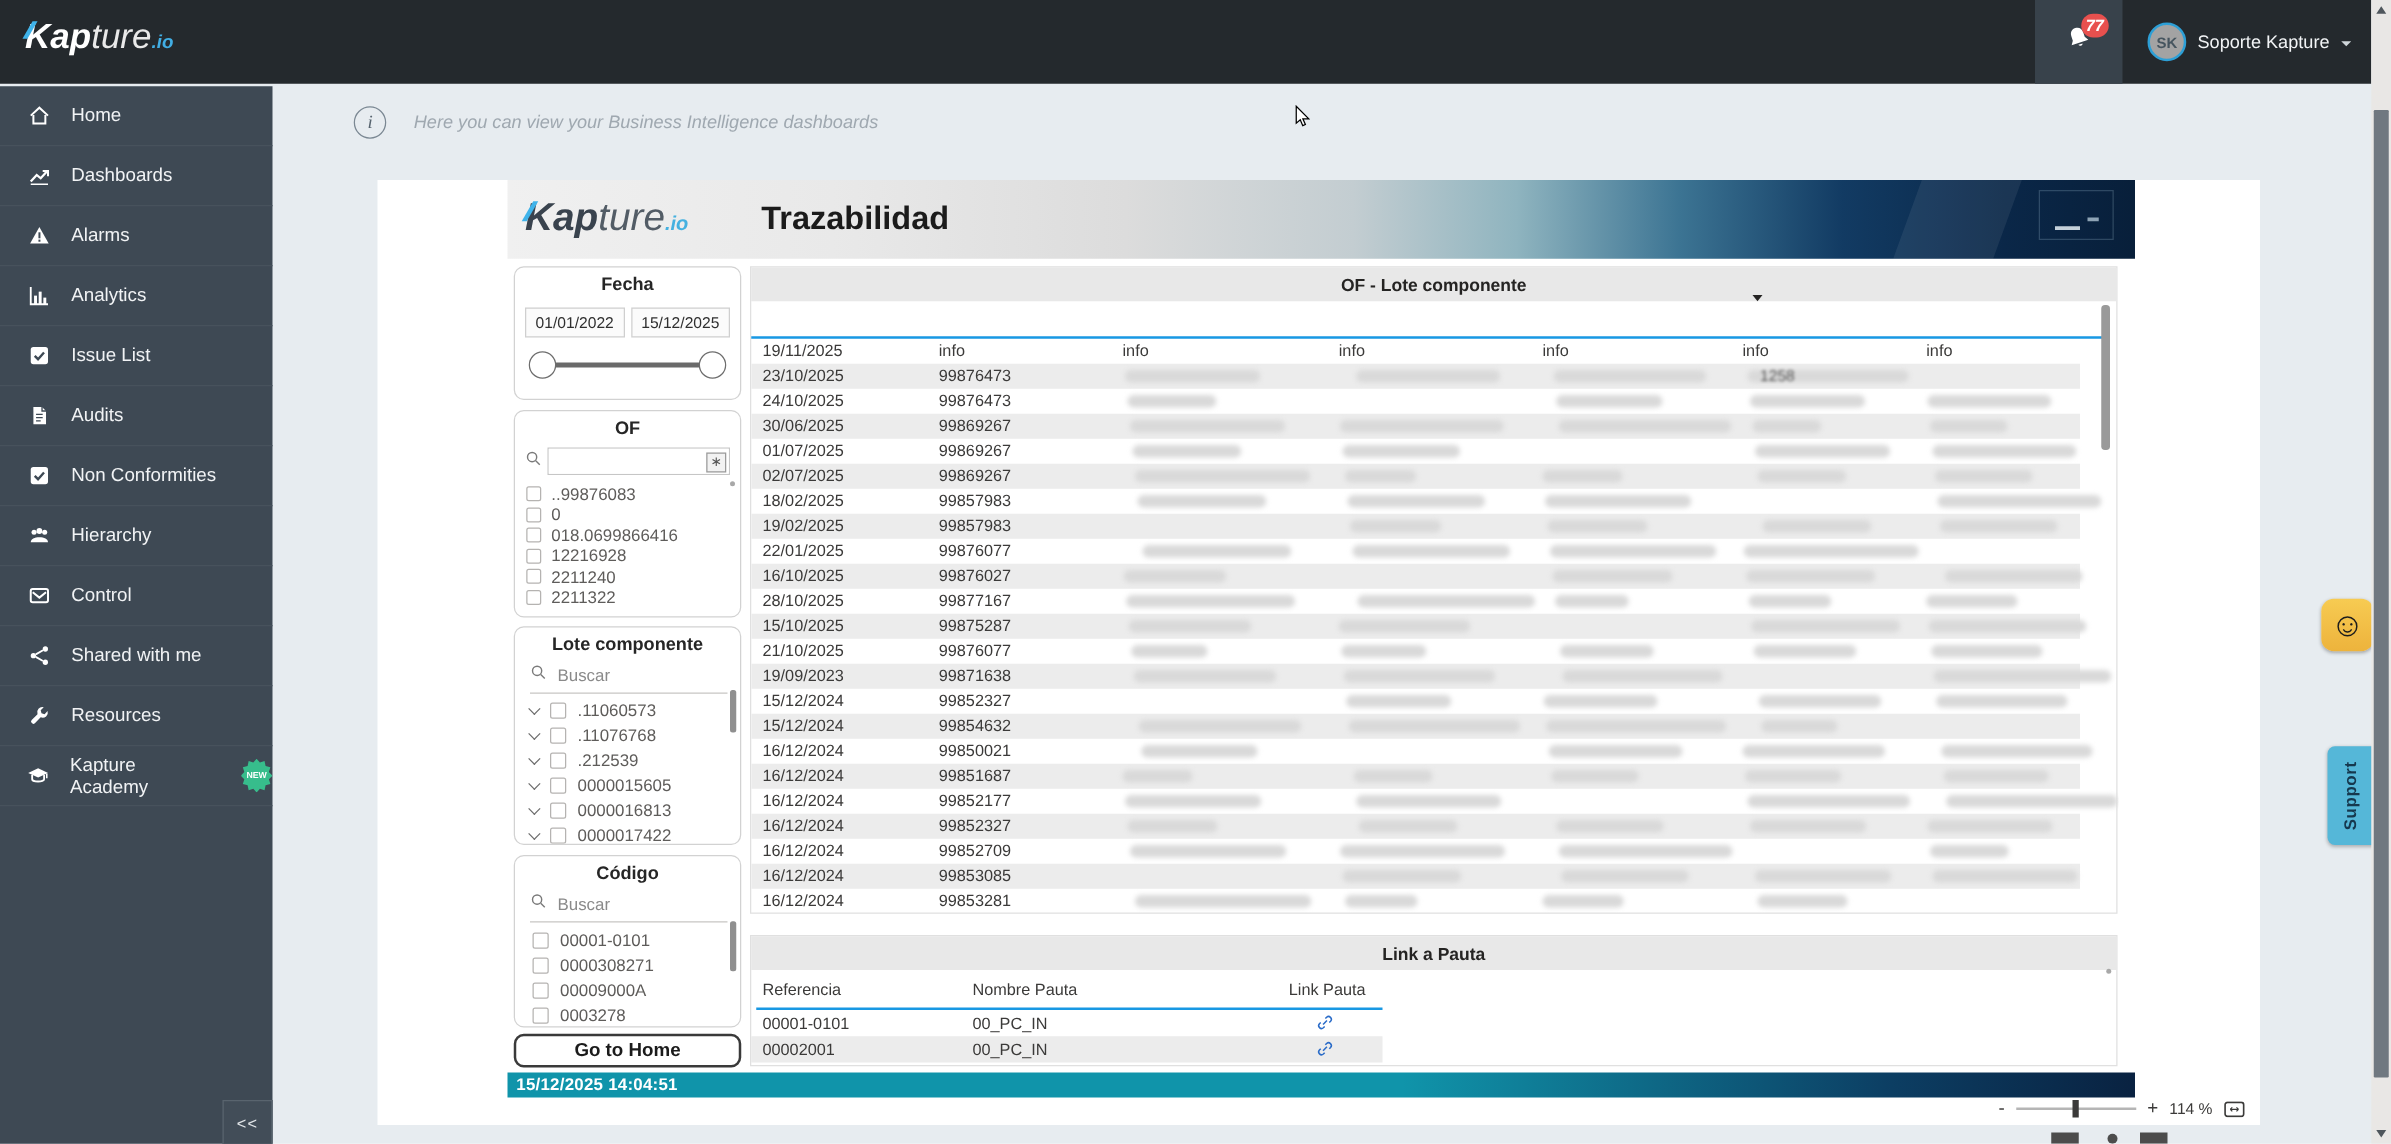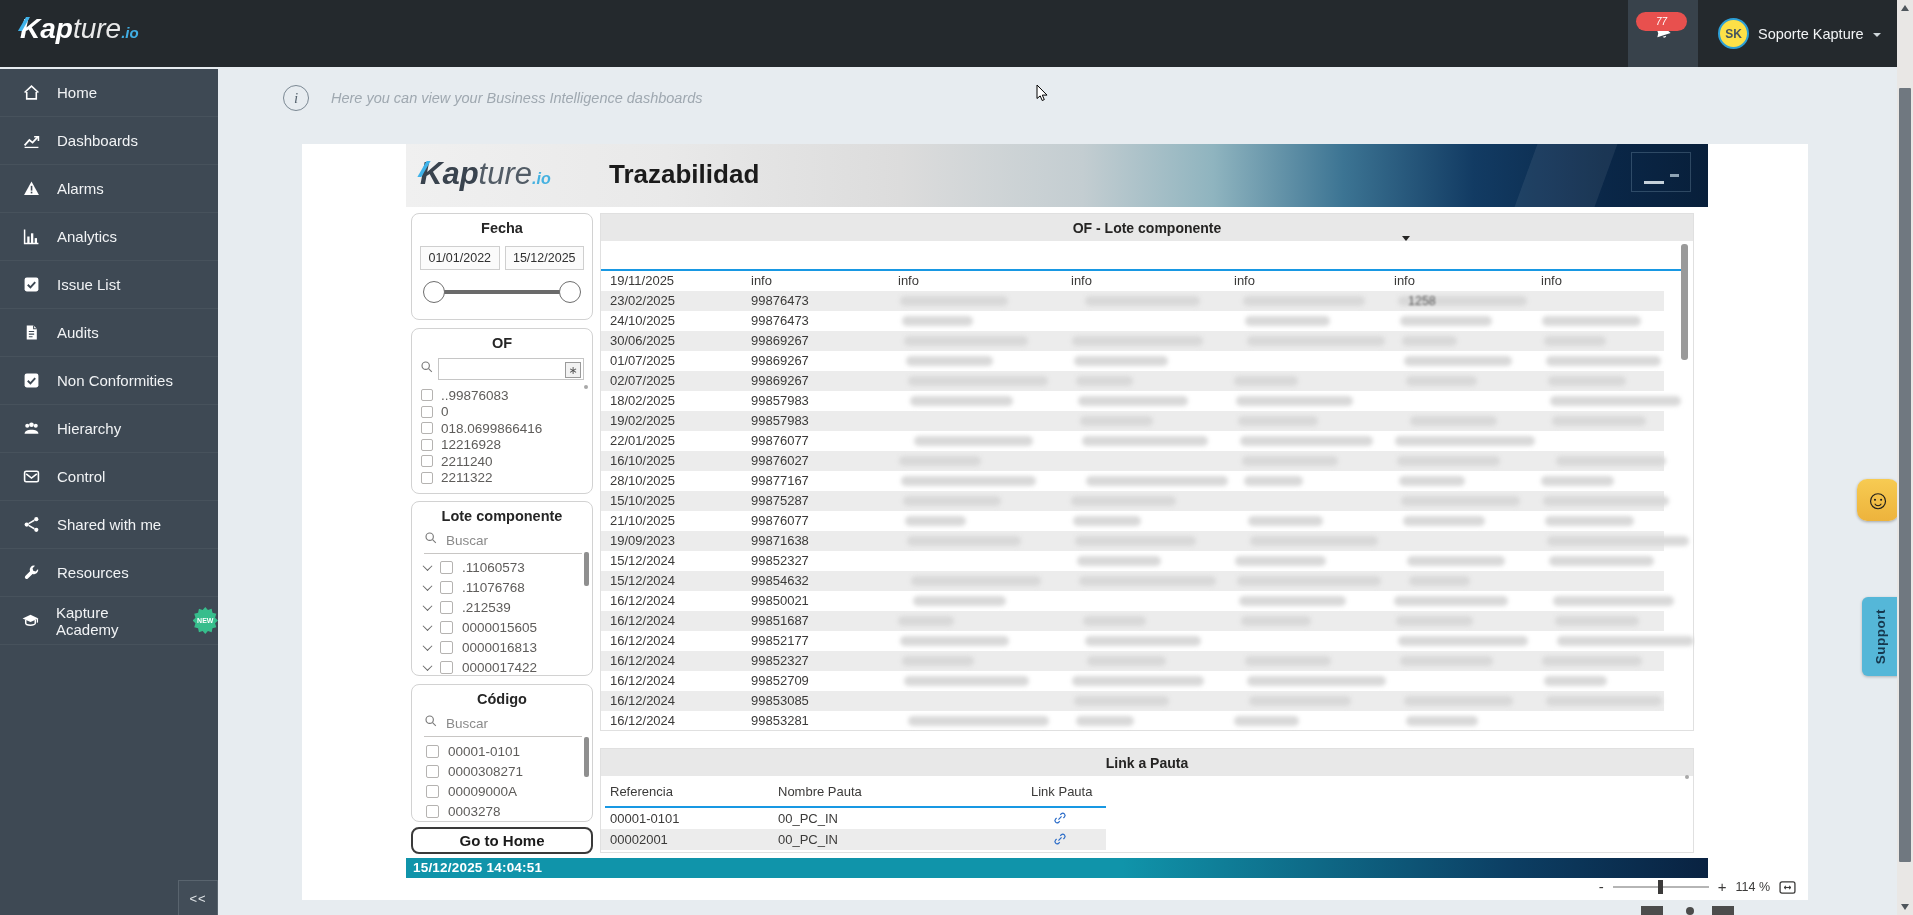--- a/index.html
+++ b/index.html
@@ -10,23 +10,23 @@
   .topbar { position:absolute; left:0; top:0; width:1897px; height:67px; background:var(--topbar_bg,#24292d); z-index:6; }
   .logo { position:absolute; left:20px; top:13px; font-style:italic; cursor:pointer; white-space:nowrap; }
   .logo-k { position:relative; display:inline-block; font-weight:700; font-size:28px; color:#fff; }
   .logo-accent { position:absolute; left:2px; top:4px; width:4px; height:14px; background:#3fb3ea; transform:skewX(-30deg); }
   .logo-ap { font-weight:700; font-size:28px; color:#fff; }
   .logo-ture { font-weight:300; font-size:28px; color:#e9e9e9; }
   .logo-io { font-weight:700; font-size:15px; color:#41aee4; }
   .bell-panel { position:absolute; left:1628px; top:0; width:70px; height:67px; background:#38424b; display:flex; align-items:center; justify-content:center; cursor:pointer; }
   .bell-wrap { position:relative; }
   .bell-wrap svg { transform:rotate(-18deg); }
-  .nbadge { position:absolute; top:-8px; right:-12px; min-width:19px; height:19px; border-radius:10px; background:var(--badge_red,#e8504e); color:#fff; font-size:10px; font-weight:400; font-style:italic; display:flex; align-items:center; justify-content:center; padding:0 20px; }
+  .nbadge { position:absolute; top:-8px; right:-12px; min-width:19px; height:19px; border-radius:10px; background:var(--badge_red,#e8504e); color:#fff; font-size:13px; font-weight:700; font-style:italic; display:flex; align-items:center; justify-content:center; padding:0 4px; }
   .user { position:absolute; left:1718px; top:0; height:67px; display:flex; align-items:center; gap:9px; cursor:pointer; }
-  .avatar { width:31px; height:31px; border-radius:50%; background:#fde047; border:2px solid #2d9fd6; color:#46555f; font-size:12px; font-weight:700; display:flex; align-items:center; justify-content:center; }
+  .avatar { width:31px; height:31px; border-radius:50%; background:#a3a3a3; border:2px solid #2d9fd6; color:#46555f; font-size:12px; font-weight:700; display:flex; align-items:center; justify-content:center; }
   .user-name { color:#f2f4f6; font-size:14.5px; }
   .user-caret { width:0; height:0; border-left:4px solid transparent; border-right:4px solid transparent; border-top:4px solid #cfd6da; margin-top:2px; }
 
   
   .sidebar { position:absolute; left:0; top:69px; width:218px; height:848px; background:var(--sidebar_bg,#3e4954); z-index:5; }
   .side-item { height:48px; display:flex; align-items:center; padding-left:22px; gap:17px; color:#f1f3f5; font-size:15px; border-bottom:1px solid #47525c; cursor:pointer; }
   .side-icon { width:18px; display:flex; justify-content:center; }
   .new-badge { width:27px; height:27px; margin-left:8px; background:var(--new_green,#37bd8c); color:#fff; font-size:7px; font-weight:700; display:flex; align-items:center; justify-content:center;
     clip-path:polygon(100% 50%,88.6% 60.4%,93.3% 75%,78.3% 78.3%,75% 93.3%,60.4% 88.6%,50% 100%,39.6% 88.6%,25% 93.3%,21.7% 78.3%,6.7% 75%,11.4% 60.4%,0% 50%,11.4% 39.6%,6.7% 25%,21.7% 21.7%,25% 6.7%,39.6% 11.4%,50% 0%,60.4% 11.4%,75% 6.7%,78.3% 21.7%,93.3% 25%,88.6% 39.6%); }
   .collapse-btn { position:absolute; right:0; bottom:0; width:40px; height:37px; border:1px solid #59646e; background:#424d58; color:#e2e6e9; font-size:13px; letter-spacing:1px; display:flex; align-items:center; justify-content:center; cursor:pointer; }
@@ -512,21 +512,21 @@
           <div class="mt-row">
             <span class="mt-cell" style="left: 9px;">19/11/2025</span>
             <span class="mt-cell" style="left: 150px;">info</span>
             <span class="mt-cell" style="left: 297px;">info</span>
             <span class="mt-cell" style="left: 470px;">info</span>
             <span class="mt-cell" style="left: 633px;">info</span>
             <span class="mt-cell" style="left: 793px;">info</span>
             <span class="mt-cell" style="left: 940px;">info</span>
           </div>
           <div class="mt-row alt">
-            <span class="mt-cell" style="left: 9px;">23/02/2025</span>
+            <span class="mt-cell" style="left: 9px;">23/10/2025</span>
             <span class="mt-cell" style="left: 150px;">99876473</span>
             <span class="streak" style="left: 299px; width: 108px;"></span>
             <span class="streak" style="left: 484px; width: 115px;"></span>
             <span class="streak" style="left: 642px; width: 122px;"></span>
             <span class="streak" style="left: 797px; width: 129px;"></span>
             <span class="peek" style="left: 807px;">1258</span>
           </div>
           <div class="mt-row">
             <span class="mt-cell" style="left: 9px;">24/10/2025</span>
             <span class="mt-cell" style="left: 150px;">99876473</span>

